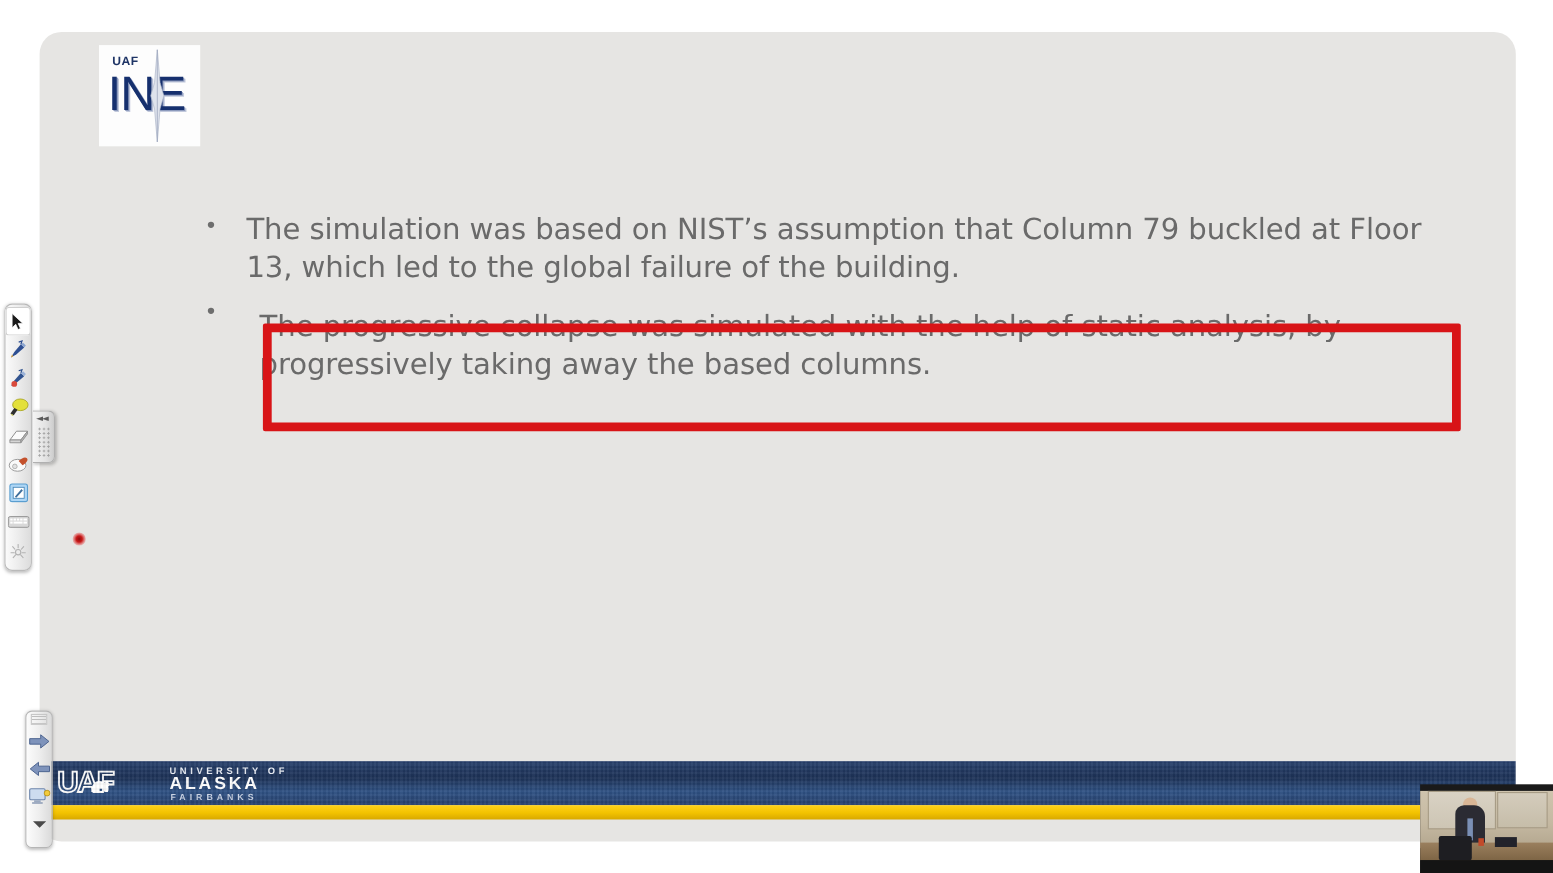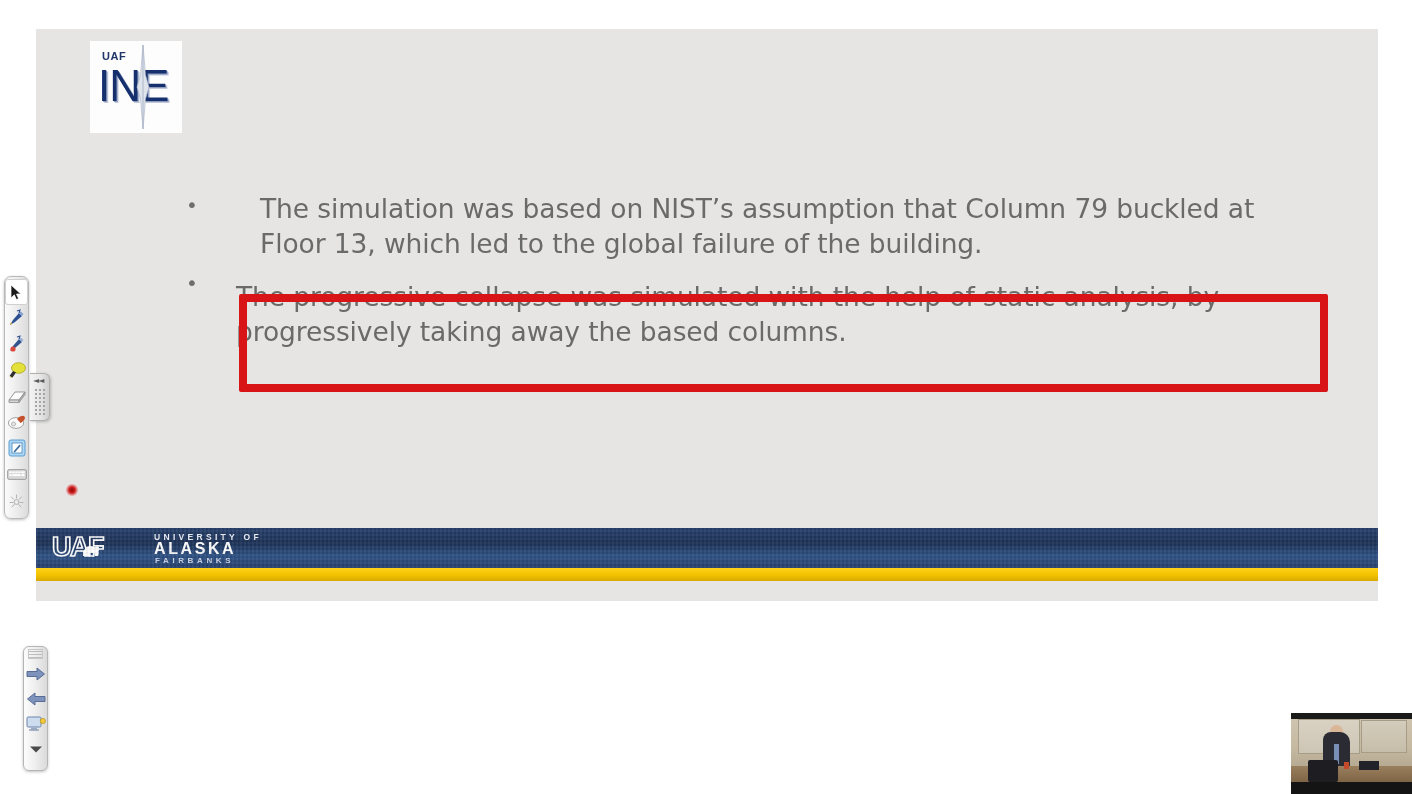--- a/index.html
+++ b/index.html
@@ -14,23 +14,23 @@
     overflow: hidden;
     font-family: "DejaVu Sans", sans-serif;
   }
 
   
   #slide-stage {
     position: absolute;
     left: 36px;
     top: 29px;
     width: 1342px;
-    height: 572px;
+    height: 736px;
     background: #e6e5e3;
-    border-radius: 0;
+    border-radius: 20px;
     overflow: hidden;
   }
 
   
   #logo-box {
     position: absolute;
     left: 54px;
     top: 12px;
     width: 92px;
     height: 92px;
@@ -105,21 +105,20 @@
     color: #6e6e6e;
     text-align: left;
   }
   .bullet-text {
     flex: 1 1 auto;
     font-family: "DejaVu Sans", sans-serif;
     font-size: 26.5px;
     line-height: 35px;
     color: #6a6a6a;
     letter-spacing: -0.1px;
-    margin-left: 36px;
   }
   #bullet-row-2 { margin-top: 7px; }
   #bullet-row-2 .bullet-text {
     padding: 10px 14px 12px 20px;
     margin-left: -8px;
   }
 
   
   #red-highlight {
     position: absolute;

